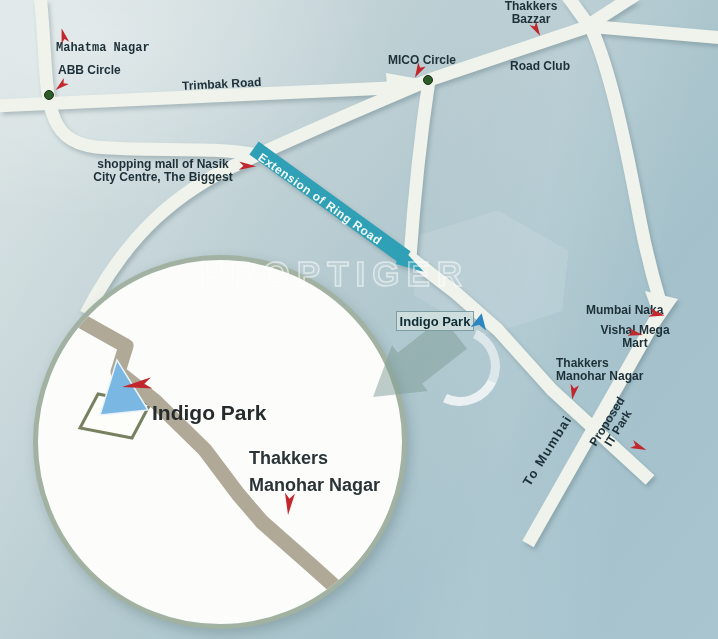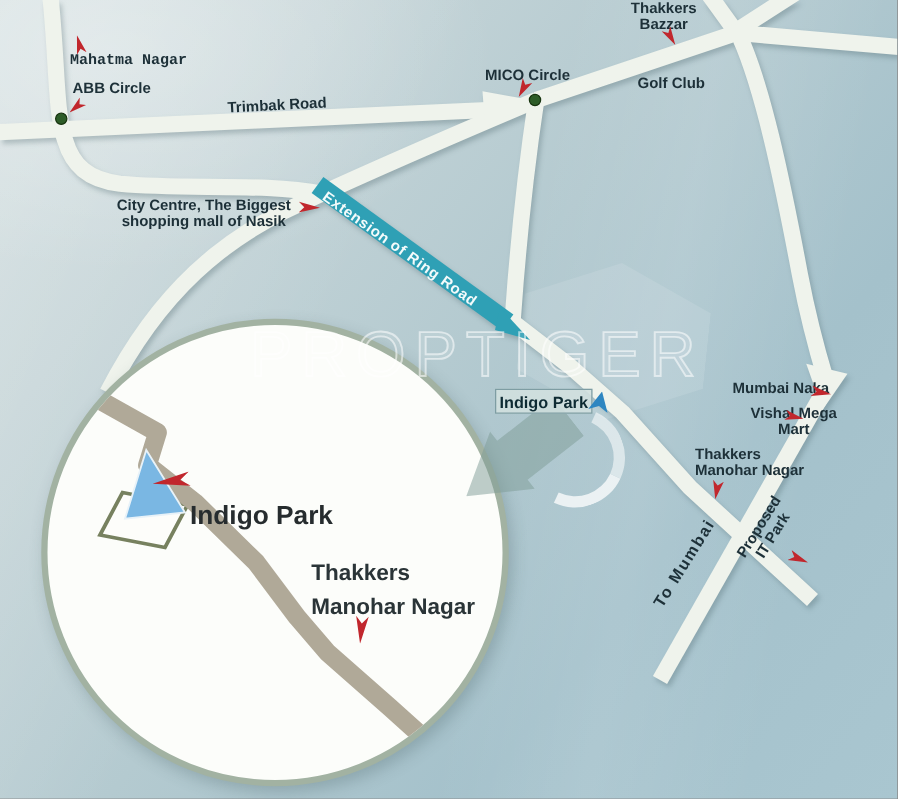--- a/index.html
+++ b/index.html
@@ -35,21 +35,21 @@
   .center{text-align:center;}
   .dart{position:absolute;z-index:6;background:#c1272d;
     clip-path:polygon(0 14%,100% 50%,0 86%,26% 50%);}
   .dart.blue{background:#2e86c1;}
   .tag{position:absolute;left:396px;top:311px;width:78px;height:20px;z-index:5;
     background:rgba(209,224,223,.88);border:1px solid #7e9da3;box-sizing:border-box;
     display:flex;align-items:center;justify-content:center;
     font-size:13px;font-weight:700;color:#0e2b33;}
   .rot-ring{transform-origin:0 0;transform:rotate(35.5deg);color:#f4fbfb;letter-spacing:.6px;}
   .rot-road{transform-origin:0 50%;transform:rotate(-58deg);font-size:13px;letter-spacing:1.4px;}
-  .watermark{position:absolute;left:200px;top:254px;z-index:7;font-size:51px;font-weight:400;
+  .watermark{position:absolute;left:200px;top:254px;z-index:7;font-size:35px;font-weight:700;
     letter-spacing:7px;color:rgba(255,255,255,.10);
     -webkit-text-stroke:1.5px rgba(255,255,255,.55);}
   .inset .big{position:absolute;left:114px;top:141px;font-size:21px;font-weight:800;
     color:#262c2e;z-index:5;white-space:nowrap;}
   .inset .med{position:absolute;font-size:18px;font-weight:600;color:#2a3437;z-index:5;
     white-space:nowrap;}
 </style>
 </head>
 <body>
 
@@ -103,25 +103,25 @@
 
   <div class="lbl" style="left:372px;top:54px;padding-left:16px;">MICO Circle</div>
   <span class="dart" style="left:411px;top:65px;width:15px;height:12px;transform:rotate(118deg);"></span>
 
   <div class="lbl center" style="left:496px;top:0px;width:70px;">
     <div>Thakkers</div>
     <div>Bazzar</div>
   </div>
   <span class="dart" style="left:529px;top:24px;width:15px;height:11px;transform:rotate(60deg);"></span>
 
-  <div class="lbl" style="left:510px;top:60px;">Golf Club</div>
+  <div class="lbl" style="left:510px;top:60px;">Road Club</div>
 
   <div class="lbl center" style="left:92px;top:158px;width:142px;">
+    <div>shopping mall of Nasik</div>
     <div>City Centre, The Biggest</div>
-    <div>shopping mall of Nasik</div>
   </div>
   <span class="dart" style="left:239px;top:160px;width:17px;height:12px;transform:rotate(2deg);"></span>
 
   <div class="lbl rot-ring" style="left:263px;top:151px;">Extension of Ring Road</div>
 
   <div class="tag">Indigo Park</div>
   <span class="dart blue" style="left:472px;top:310px;width:16px;height:22px;transform:rotate(-78deg);"></span>
 
   <div class="lbl" style="left:586px;top:304px;">Mumbai Naka</div>
   <span class="dart" style="left:649px;top:308px;width:16px;height:12px;transform:rotate(10deg);"></span>

